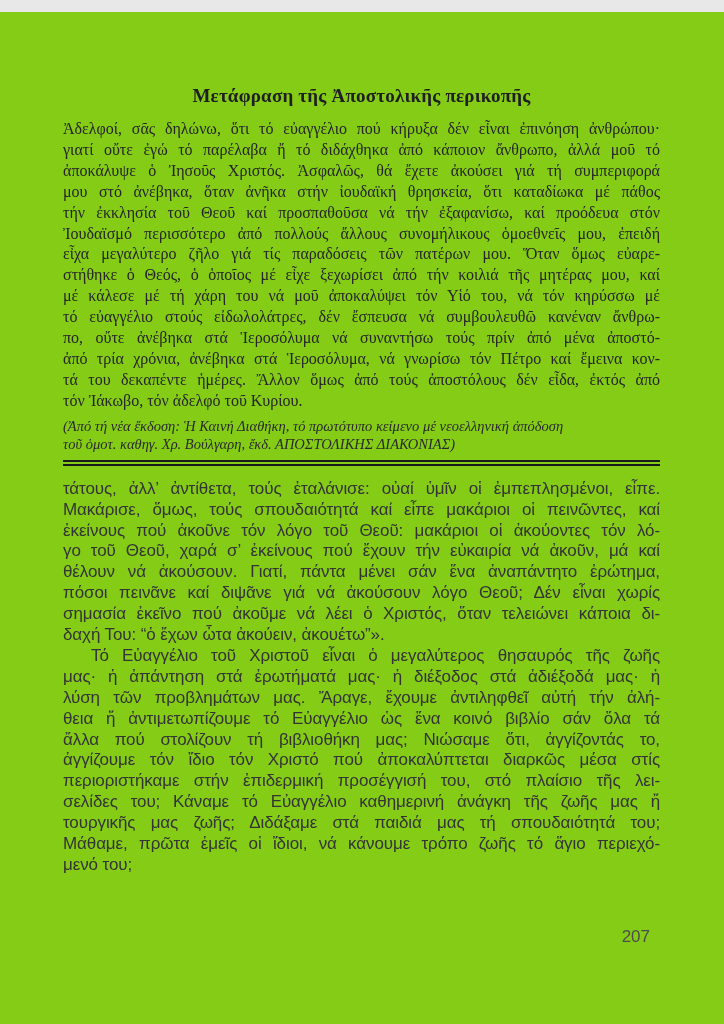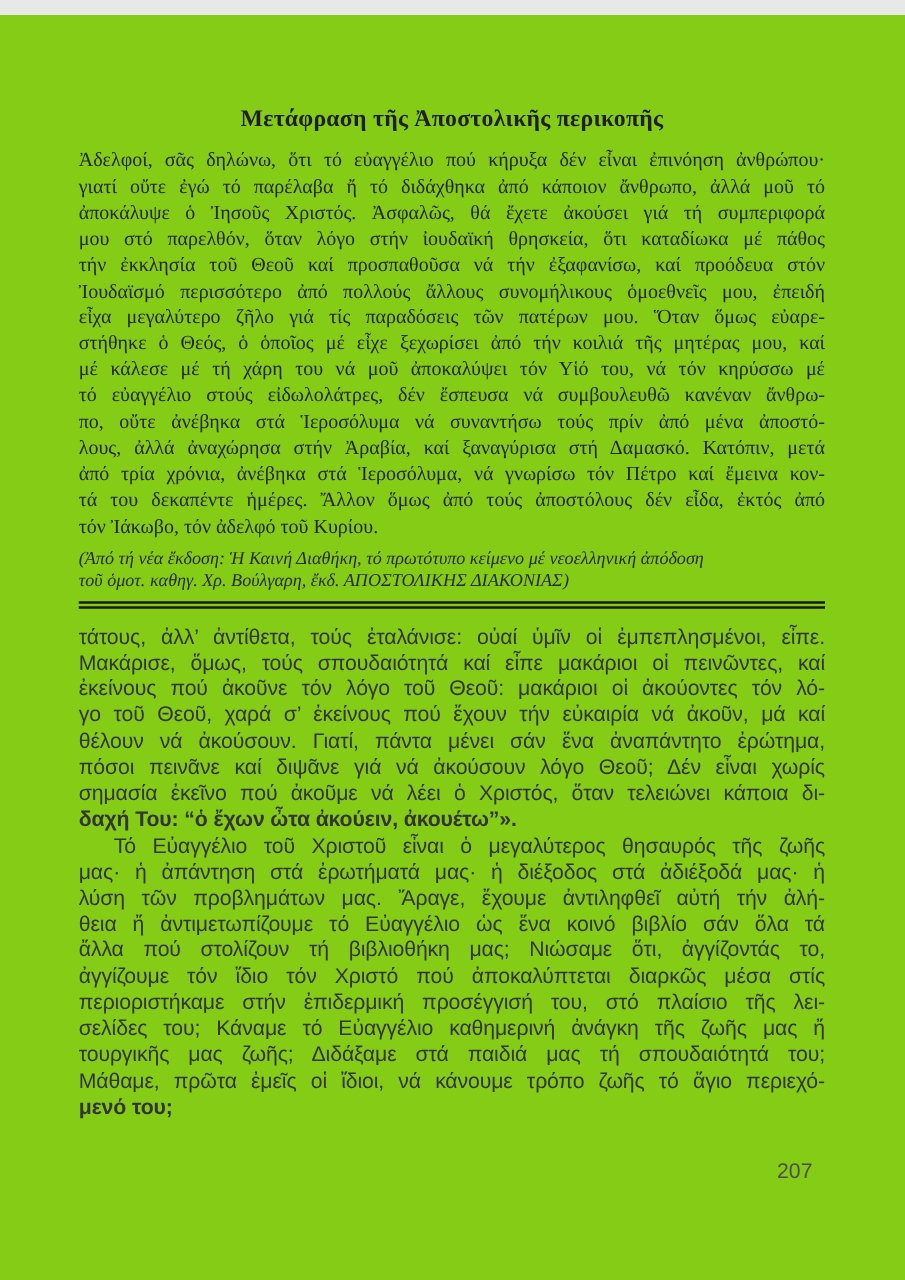--- a/index.html
+++ b/index.html
@@ -50,21 +50,21 @@
   }
   .commentary { margin-top: 13px; color: #343434; }
   .m-line {
     font-family: "Liberation Sans", "DejaVu Sans", sans-serif;
     font-size: 17px;
     line-height: 20.9px;
     letter-spacing: -0.1px;
     text-align: justify;
     text-align-last: justify;
   }
-  .m-line.end { text-align-last: left; font-weight: bold; }
+  .m-line.end { text-align-last: left; }
   .m-line.indent { text-indent: 28px; }
   .page-number {
     position: absolute;
     top: 915px;
     right: 74px;
     font-family: "Liberation Sans", "DejaVu Sans", sans-serif;
     font-size: 17px;
     line-height: 20px;
     color: #4d4d4d;
     text-align: center;
@@ -74,29 +74,28 @@
 <body>
 
 <div class="page">
 
   <h1 class="title">Μετάφραση τῆς Ἀποστολικῆς περικοπῆς</h1>
 
   <div class="translation">
     <div class="t-line">Ἀδελφοί, σᾶς δηλώνω, ὅτι τό εὐαγγέλιο πού κήρυξα δέν εἶναι ἐπινόηση ἀνθρώπου·</div>
     <div class="t-line">γιατί οὔτε ἐγώ τό παρέλαβα ἤ τό διδάχθηκα ἀπό κάποιον ἄνθρωπο, ἀλλά μοῦ τό</div>
     <div class="t-line">ἀποκάλυψε ὁ Ἰησοῦς Χριστός. Ἀσφαλῶς, θά ἔχετε ἀκούσει γιά τή συμπεριφορά</div>
-    <div class="t-line">μου στό παρελθόν, ὅταν λόγο στήν ἰουδαϊκή θρησκεία, ὅτι καταδίωκα μέ πάθος</div>
+    <div class="t-line">μου στό ἀνέβηκα, ὅταν ἀνῆκα στήν ἰουδαϊκή θρησκεία, ὅτι καταδίωκα μέ πάθος</div>
     <div class="t-line">τήν ἐκκλησία τοῦ Θεοῦ καί προσπαθοῦσα νά τήν ἐξαφανίσω, καί προόδευα στόν</div>
     <div class="t-line">Ἰουδαϊσμό περισσότερο ἀπό πολλούς ἄλλους συνομήλικους ὁμοεθνεῖς μου, ἐπειδή</div>
     <div class="t-line">εἶχα μεγαλύτερο ζῆλο γιά τίς παραδόσεις τῶν πατέρων μου. Ὅταν ὅμως εὐαρε-</div>
     <div class="t-line">στήθηκε ὁ Θεός, ὁ ὁποῖος μέ εἶχε ξεχωρίσει ἀπό τήν κοιλιά τῆς μητέρας μου, καί</div>
     <div class="t-line">μέ κάλεσε μέ τή χάρη του νά μοῦ ἀποκαλύψει τόν Υἱό του, νά τόν κηρύσσω μέ</div>
     <div class="t-line">τό εὐαγγέλιο στούς εἰδωλολάτρες, δέν ἔσπευσα νά συμβουλευθῶ κανέναν ἄνθρω-</div>
     <div class="t-line">πο, οὔτε ἀνέβηκα στά Ἱεροσόλυμα νά συναντήσω τούς πρίν ἀπό μένα ἀποστό-</div>
-    <div class="t-line">λους, ἀλλά ἀναχώρησα στήν Ἀραβία, καί ξαναγύρισα στή Δαμασκό. Κατόπιν, μετά</div>
     <div class="t-line">ἀπό τρία χρόνια, ἀνέβηκα στά Ἱεροσόλυμα, νά γνωρίσω τόν Πέτρο καί ἔμεινα κον-</div>
     <div class="t-line">τά του δεκαπέντε ἡμέρες. Ἄλλον ὅμως ἀπό τούς ἀποστόλους δέν εἶδα, ἐκτός ἀπό</div>
     <div class="t-line end">τόν Ἰάκωβο, τόν ἀδελφό τοῦ Κυρίου.</div>
   </div>
 
   <div class="citation">
     <div class="c-line c1">(Ἀπό τή νέα ἔκδοση: Ἡ Καινή Διαθήκη, τό πρωτότυπο κείμενο μέ νεοελληνική ἀπόδοση</div>
     <div class="c-line c2">τοῦ ὁμοτ. καθηγ. Χρ. Βούλγαρη, ἔκδ. ΑΠΟΣΤΟΛΙΚΗΣ ΔΙΑΚΟΝΙΑΣ)</div>
   </div>
 

